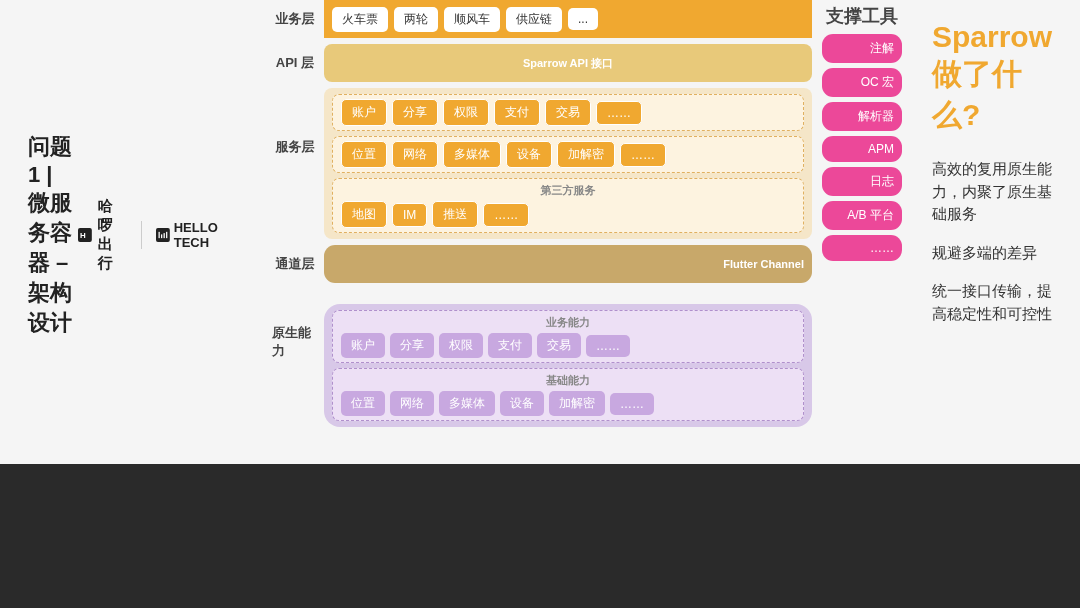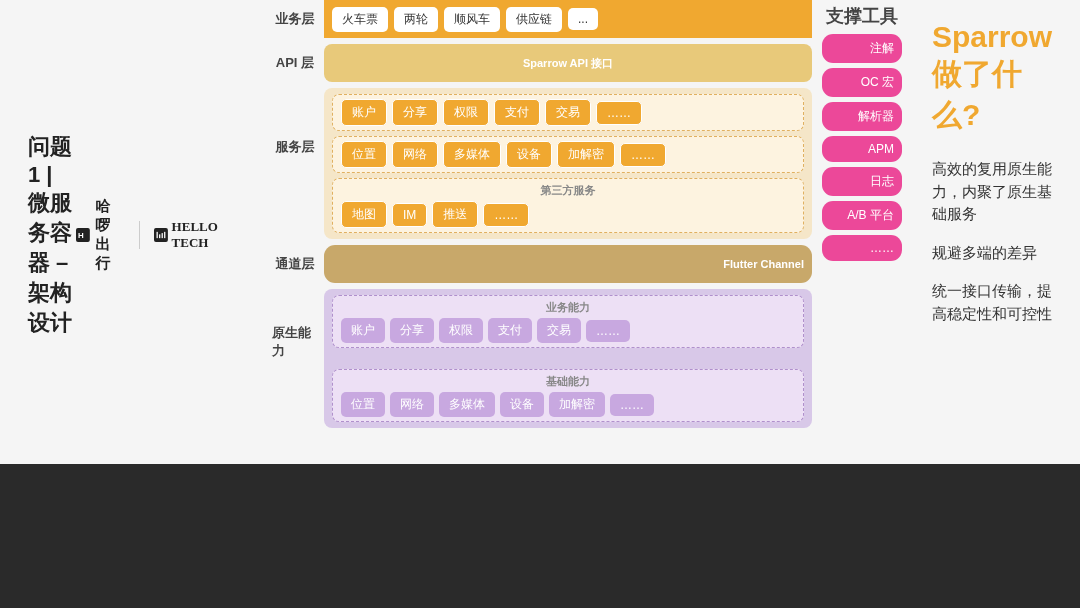--- a/index.html
+++ b/index.html
@@ -50,21 +50,20 @@
       height: 28px;
       background: #ccc;
     }
     .logo-hello {
       display: flex;
       align-items: center;
       gap: 4px;
       font-size: 13px;
       font-weight: 700;
       color: #222;
-      font-family: Liberation Serif, serif;
     }
     
     .main-content {
       display: flex;
       flex: 1;
       padding: 0 18px 10px 18px;
       gap: 10px;
     }
     
     .arch-diagram {
@@ -166,25 +165,26 @@
     
     .channel-layer-content {
       background: #c8a86a;
       border-radius: 11px;
       justify-content: flex-end;
     }
     
     .native-outer {
       flex: 1;
       background: #d8c8e8;
-      border-radius: 8px;
+      border-radius: 16px;
       padding: 6px 8px;
       display: flex;
       flex-direction: column;
-      gap: 21px;
+      gap: 5px;
+      margin-top: 15px;
     }
     .native-sub-box {
       background: #ede0f5;
       border-radius: 7px;
       border: 1.5px dashed #b090cc;
       padding: 4px 8px;
     }
     .native-sub-title {
       font-size: 11px;
       font-weight: 600;

